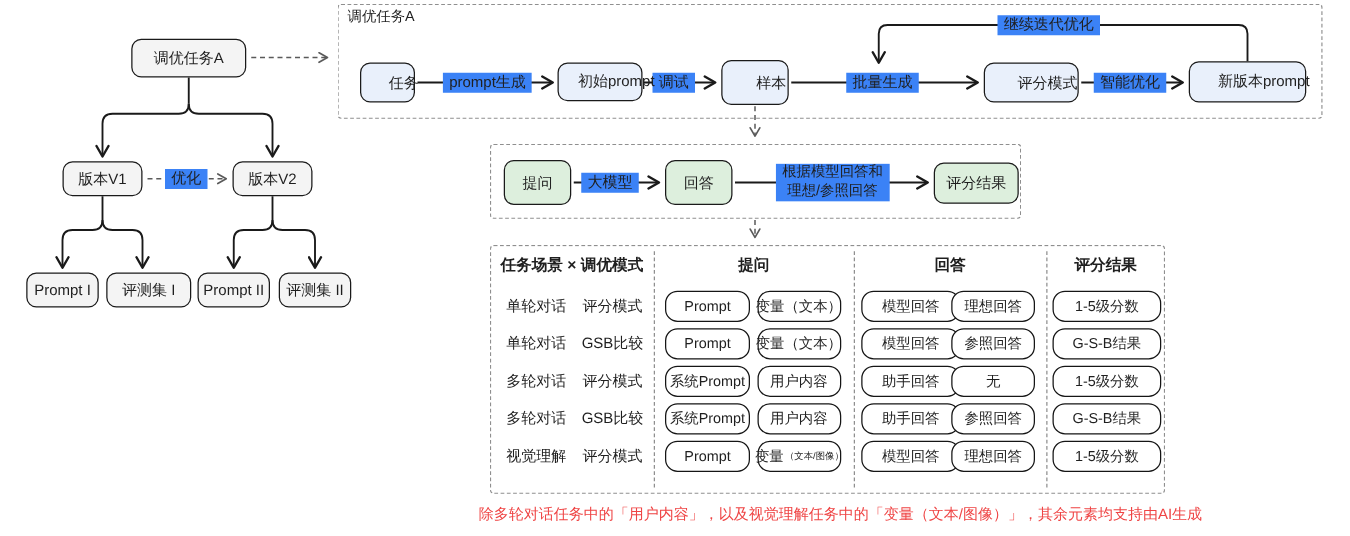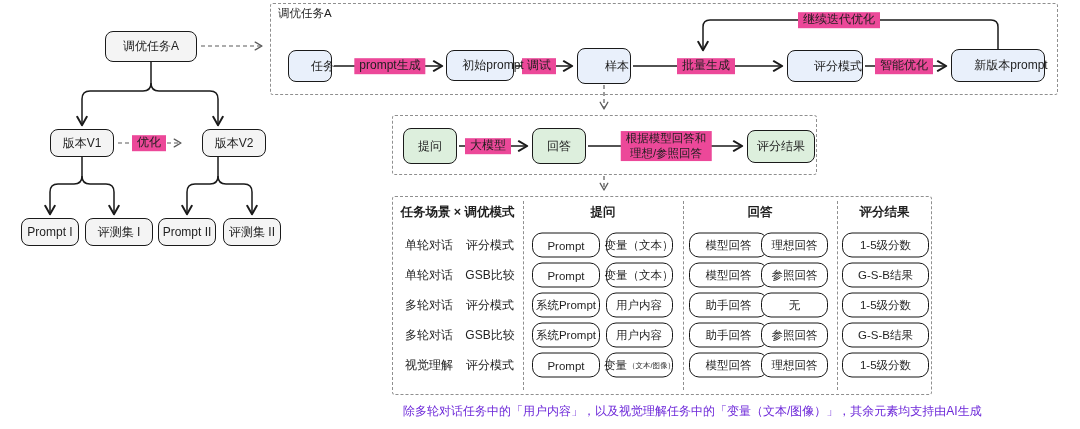--- a/index.html
+++ b/index.html
@@ -26,21 +26,21 @@
   .container{position:absolute;border:1.3px dashed var(--container-border);border-radius:3px;box-sizing:border-box;background:transparent;}
   .container-label{position:absolute;font-size:11.5px;color:var(--text-main);white-space:nowrap;}
 
   .node{position:absolute;box-sizing:border-box;border:1.5px solid var(--stroke-dark);border-radius:8px;
         background:#fff;display:flex;align-items:center;justify-content:center;
         font-size:12px;white-space:nowrap;z-index:3;}
   .node.gray{background:var(--node-gray);}
   .node.blue{background:var(--node-blue);padding-left:26px;}
   .node.green{background:var(--node-green);}
 
-  .edge-label{position:absolute;transform:translate(-50%,-50%);background:#ec4899;padding:0 5px;
+  .edge-label{position:absolute;transform:translate(-50%,-50%);background:#3b82f6;padding:0 5px;
               font-size:12px;line-height:1.3;white-space:nowrap;text-align:center;z-index:2;}
   .edge-label .l2{display:block;}
   .edge-label.small{font-size:11.5px;}
 
   
   .vdiv{position:absolute;top:5px;bottom:5px;width:0;border-left:1.3px dashed var(--container-border);}
   .thead{position:absolute;top:7px;height:18px;line-height:18px;text-align:center;font-weight:bold;font-size:12.5px;white-space:nowrap;}
   .trow{position:absolute;left:0;width:100%;height:30px;}
   .cell-text{position:absolute;top:50%;transform:translateY(-50%);text-align:center;font-size:12px;white-space:nowrap;}
   .scene{left:13px;width:46px;}
@@ -48,21 +48,21 @@
   .pill{position:absolute;top:50%;transform:translateY(-50%);height:25px;box-sizing:border-box;
         border:1.5px solid #151515;border-radius:10px;background:#fff;
         display:flex;align-items:center;justify-content:center;font-size:11.5px;white-space:nowrap;}
   .pill .small{font-size:7.5px;margin-left:1px;}
   .p-q1{left:140px;width:68px;}
   .p-q2{left:214px;width:67px;}
   .p-a1{left:297px;width:79px;}
   .p-a2{left:369px;width:67px;}
   .p-sc{left:450px;width:87px;}
 
-  .note{position:absolute;left:403px;top:403px;font-size:12px;color:#6d28d9;white-space:nowrap;z-index:3;}
+  .note{position:absolute;left:383px;top:403px;font-size:12px;color:#ef4444;white-space:nowrap;z-index:3;}
 </style>
 </head>
 <body>
 
 <div class="canvas">
 
   <div class="container" style="left:270px;top:3px;width:788px;height:92px;"></div>
   <div class="container-label" style="left:278px;top:6px;">调优任务A</div>
   <div class="container" style="left:392px;top:115px;width:425px;height:60px;"></div>
   <div class="container" style="left:392px;top:196px;width:540px;height:199px;"></div>
@@ -97,21 +97,21 @@
 
     <path class="lnd" d="M604,85 L604,108" marker-end="url(#ag)"></path>
     <path class="lnd" d="M604,176 L604,189" marker-end="url(#ag)"></path>
 
     <path class="ln" d="M459,146 L526,146" marker-end="url(#ad)"></path>
     <path class="ln" d="M588,146 L741,146" marker-end="url(#ad)"></path>
   </svg>
 
   <div class="node gray" style="left:105px;top:31px;width:92px;height:31px;">调优任务A</div>
   <div class="node gray" style="left:50px;top:129px;width:64px;height:28px;">版本V1</div>
-  <div class="node gray" style="left:186px;top:129px;width:64px;height:28px;margin-left:16px;">版本V2</div>
+  <div class="node gray" style="left:186px;top:129px;width:64px;height:28px;">版本V2</div>
   <div class="edge-label" style="left:149px;top:143px;">优化</div>
   <div class="node gray" style="left:21px;top:218px;width:58px;height:28px;">Prompt I</div>
   <div class="node gray" style="left:85px;top:218px;width:68px;height:28px;">评测集 I</div>
   <div class="node gray" style="left:158px;top:218px;width:58px;height:28px;">Prompt II</div>
   <div class="node gray" style="left:223px;top:218px;width:58px;height:28px;">评测集 II</div>
 
   <div class="node blue" style="left:288px;top:50px;width:44px;height:32px;">任务</div>
   <div class="node blue" style="left:446px;top:50px;width:68px;height:31px;">初始prompt</div>
   <div class="node blue" style="left:577px;top:48px;width:54px;height:36px;">样本</div>
   <div class="node blue" style="left:787px;top:50px;width:76px;height:32px;">评分模式</div>

